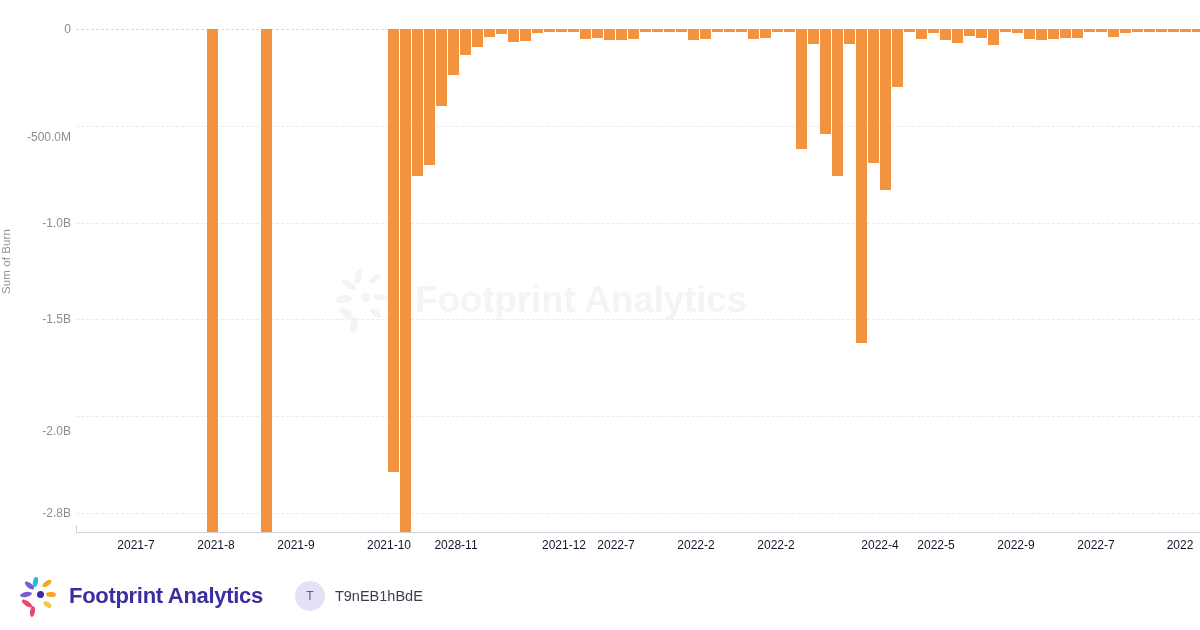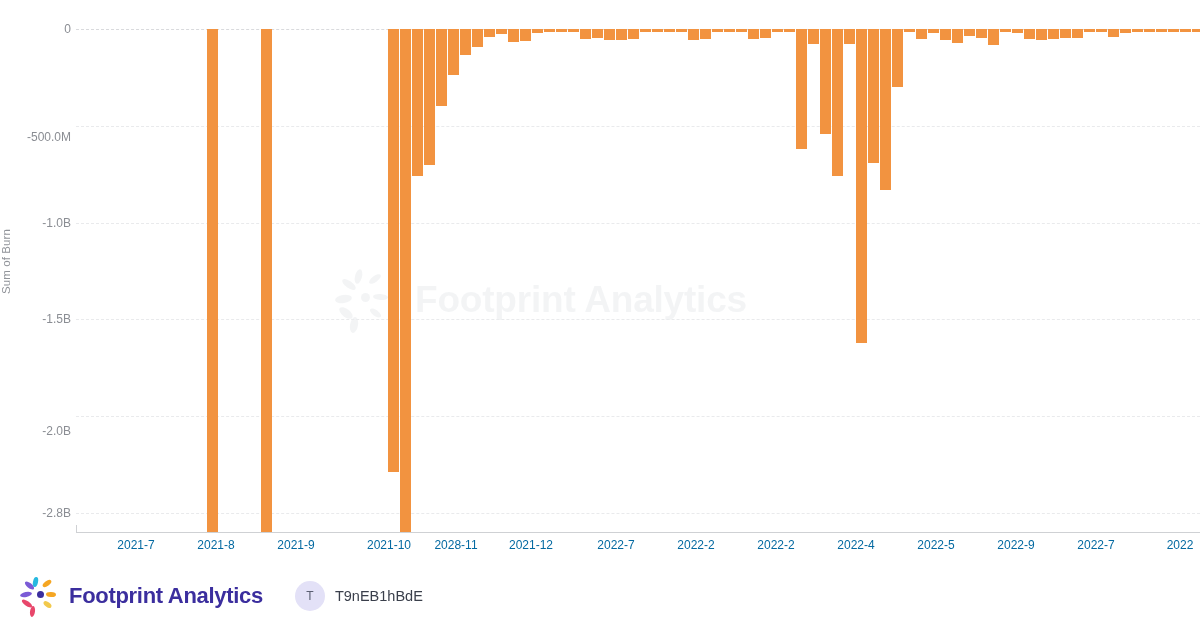--- a/index.html
+++ b/index.html
@@ -80,21 +80,21 @@
   #x-axis-left-cap {
     position: absolute;
     left: 76px; top: 525px;
     width: 0; height: 8px;
     border-left: 1px solid #cfd1d4;
   }
   #x-labels { position: absolute; left: 0; top: 538px; width: 1200px; height: 22px; }
   .x-tick-label {
     position: absolute;
     font-size: 12px;
-    color: #0369a1;
+    color: #0f172a;
     transform: translateX(-50%);
     white-space: nowrap;
     top: 0;
   }
 
   
   #watermark {
     position: absolute;
     left: 335px; top: 262px;
     width: 490px; height: 76px;
@@ -262,25 +262,25 @@
       </div>
 
     <div id="x-axis-line"></div>
     <div id="x-axis-left-cap"></div>
     <div id="x-labels">
         <div class="x-tick-label" style="left: 136px;">2021-7</div>
         <div class="x-tick-label" style="left: 216px;">2021-8</div>
         <div class="x-tick-label" style="left: 296px;">2021-9</div>
         <div class="x-tick-label" style="left: 376px; margin-left: 13px;">2021-10</div>
         <div class="x-tick-label" style="left: 456px;">2028-11</div>
-        <div class="x-tick-label" style="left: 531px;">2021-12</div>
+        <div class="x-tick-label" style="left: 564px;">2021-12</div>
         <div class="x-tick-label" style="left: 616px;">2022-7</div>
         <div class="x-tick-label" style="left: 696px;">2022-2</div>
         <div class="x-tick-label" style="left: 776px;">2022-2</div>
-        <div class="x-tick-label" style="left: 856px;">2022-4</div>
+        <div class="x-tick-label" style="left: 880px;">2022-4</div>
         <div class="x-tick-label" style="left: 936px;">2022-5</div>
         <div class="x-tick-label" style="left: 1016px;">2022-9</div>
         <div class="x-tick-label" style="left: 1096px;">2022-7</div>
         <div class="x-tick-label" style="left: 1180px;">2022</div>
       </div>
 
     <div id="watermark">
       <div class="wm-mark">
         <i style="width:17px;height:8px;left:0px;top:28px;transform:rotate(-8deg);"></i>
         <i style="width:16px;height:8px;left:3px;top:42px;transform:rotate(38deg);"></i>

